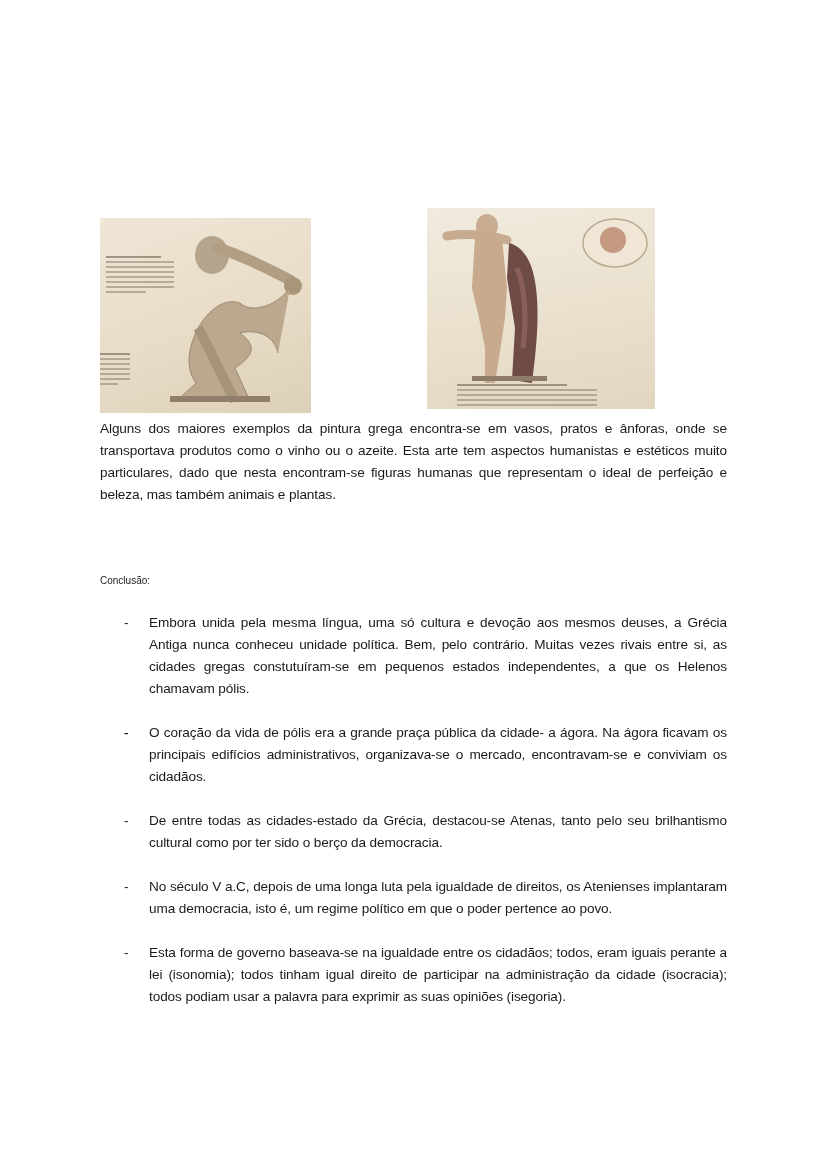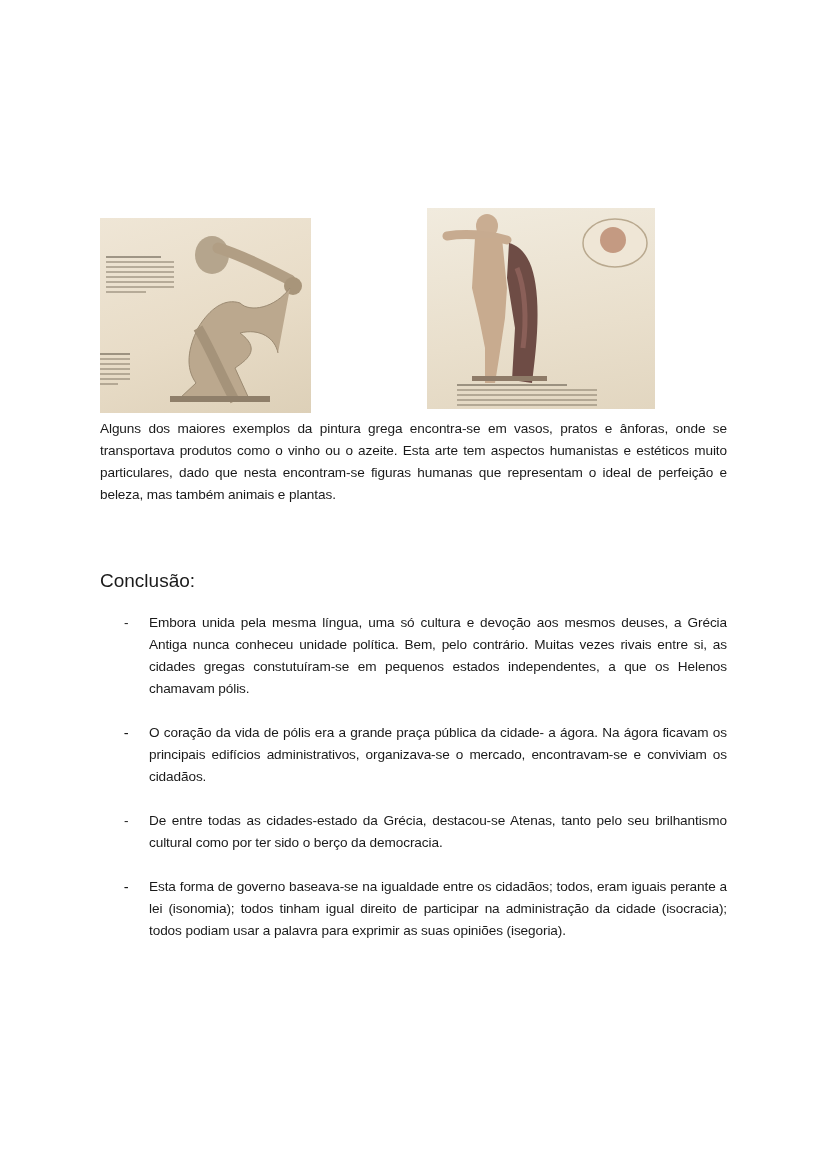--- a/index.html
+++ b/index.html
@@ -2,21 +2,21 @@
 <html><head>
 <meta charset="utf-8">
 <style>
   html, body { margin: 0; padding: 0; background: #ffffff; }
   body { width: 828px; height: 1169px; position: relative; overflow: hidden;
          font-family: "Liberation Sans", "DejaVu Sans", sans-serif; color: #1a1a1a; }
   .page { position: absolute; left: 0; top: 0; width: 828px; height: 1169px; background: #fff; }
   .para { position: absolute; left: 100px; width: 627px; font-size: 13.6px; line-height: 22px;
           text-align: justify; letter-spacing: -0.1px; }
   .para p { margin: 0; }
-  .heading { position: absolute; left: 100px; top: 570px; font-size: 19px; line-height: 22px; }
+  .heading { position: absolute; left: 100px; top: 570px; font-size: 10px; line-height: 22px; }
   .bullets { position: absolute; left: 100px; top: 612px; width: 627px; margin: 0; padding: 0; list-style: none; }
   .bullet { position: relative; padding-left: 49px; font-size: 13.6px; line-height: 22px;
             text-align: justify; letter-spacing: -0.1px; }
   .bullet .dash { position: absolute; left: 24px; top: 0; }
   .b0 { margin-bottom: 22px; }
   .b1 { margin-bottom: 22px; }
   .b2 { margin-bottom: 22px; }
   .b3 { margin-bottom: 22px; }
   .b4 { margin-bottom: 22px; }
 
@@ -105,20 +105,21 @@
     <li class="bullet b2">
       <span class="dash">-</span>
       <span>O coração da vida de pólis era a grande praça pública da cidade- a ágora. Na ágora ficavam os principais edifícios administrativos, organizava-se o mercado, encontravam-se e conviviam os cidadãos.</span>
     </li>
     <li class="bullet b3">
       <span class="dash">-</span>
       <span>De entre todas as cidades-estado da Grécia, destacou-se Atenas, tanto pelo seu brilhantismo cultural como por ter sido o berço da democracia.</span>
     </li>
     <li class="bullet b4">
       <span class="dash">-</span>
+      <span>No século V a.C, depois de uma longa luta pela igualdade de direitos, os Atenienses implantaram uma democracia, isto é, um regime político em que o poder pertence ao povo.</span>
     </li>
     <li class="bullet b5">
       <span class="dash">-</span>
       <span>Esta forma de governo baseava-se na igualdade entre os cidadãos; todos, eram iguais perante a lei (isonomia); todos tinham igual direito de participar na administração da cidade (isocracia); todos podiam usar a palavra para exprimir as suas opiniões (isegoria).</span>
     </li>
   </ul>
 
 </div>
 
 </body></html>

